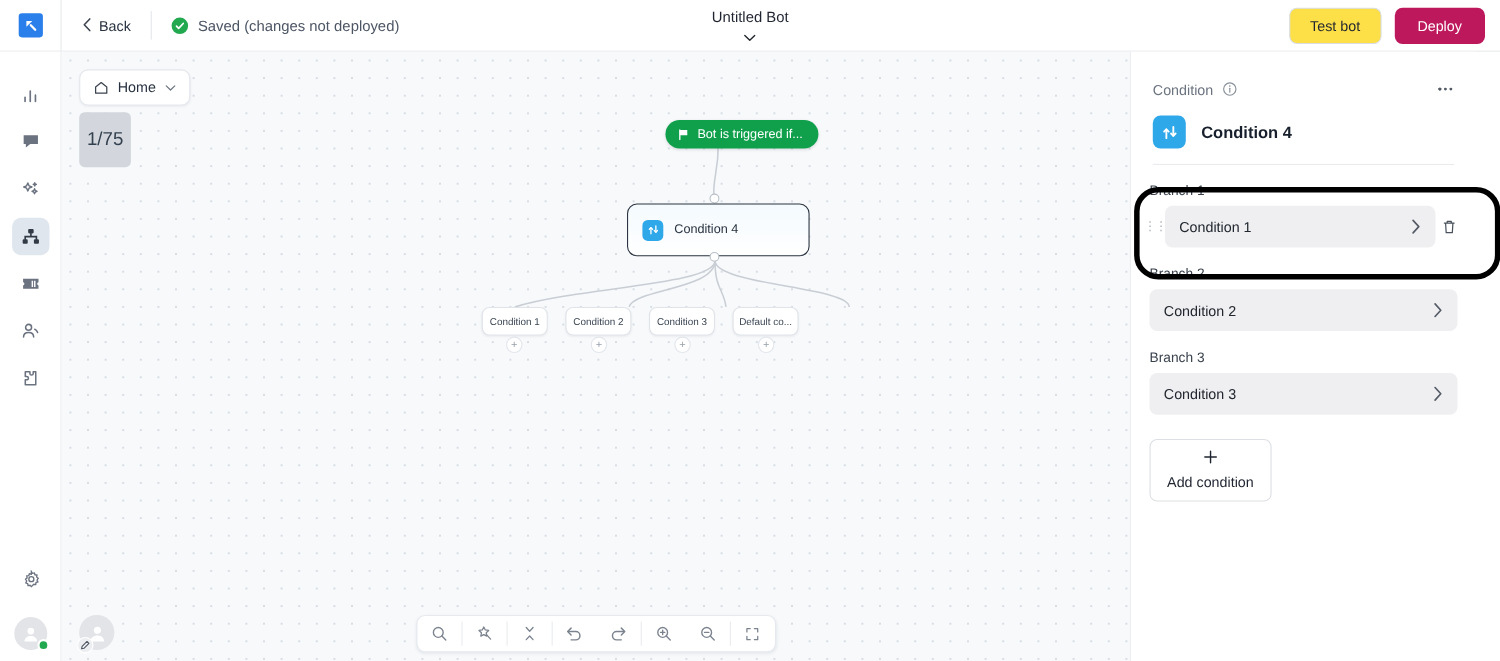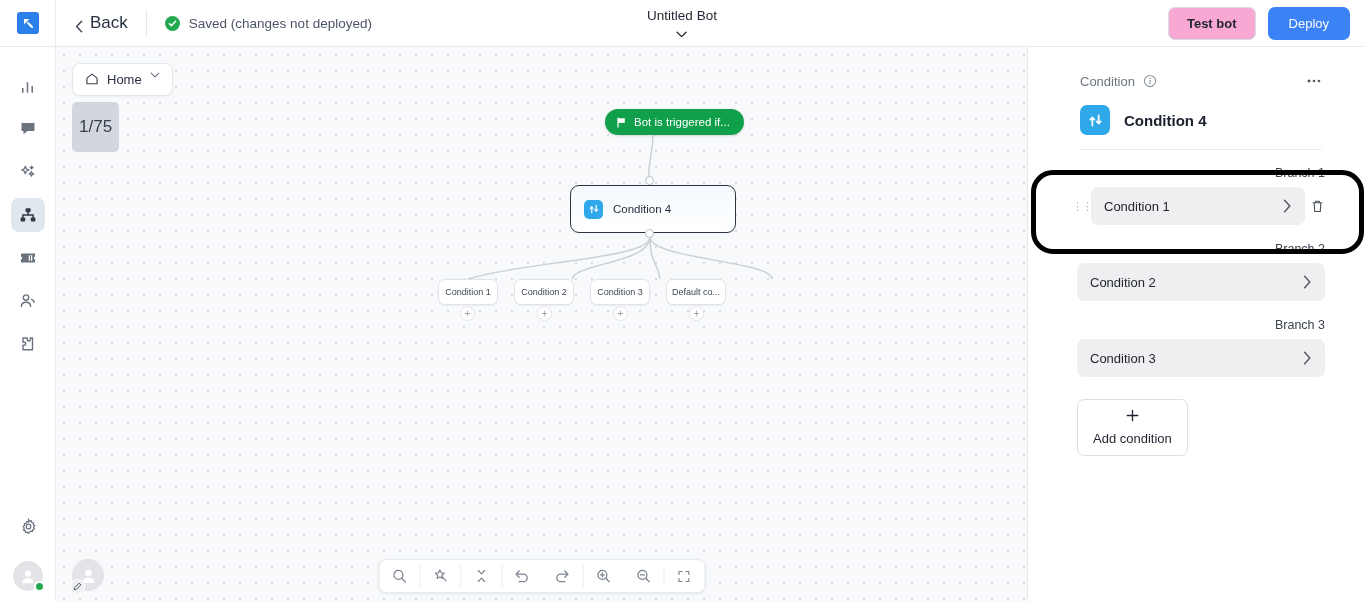--- a/index.html
+++ b/index.html
@@ -20,49 +20,48 @@
   }
   .logo-cell {
     width: 56px; height: 47px; display: flex; align-items: center; justify-content: center;
     border-right: 1px solid #e8eaed;
   }
   .logo-sq {
     width: 22px; height: 22px; background: #2b7fea; border-radius: 3px;
     display: flex; align-items: center; justify-content: center;
   }
   .back-btn {
-    display: flex; align-items: flex-end; gap: 7px;
-    margin-left: 19px; font-size: 17px; color: #27313f; cursor: pointer;
+    display: flex; align-items: flex-start; gap: 7px;
+    margin-left: 19px; font-size: 13px; color: #27313f; cursor: pointer;
   }
   .vsep { width: 1px; height: 26px; background: #e4e6ea; margin-left: 18px; }
   .saved-wrap {
     display: flex; align-items: center; gap: 9px; margin-left: 18px;
     font-size: 13.5px; color: #4c5564; text-align: right;
   }
   .check-badge {
     width: 15px; height: 15px; border-radius: 50%; background: #22a84f;
     display: flex; align-items: center; justify-content: center; flex: 0 0 auto;
   }
   .bot-title {
     position: absolute; left: 50%; transform: translateX(-50%);
     display: flex; align-items: center; gap: 8px;
     font-size: 13.5px; color: #1f2430; cursor: pointer; flex-direction: column;
   }
   .top-right {
     position: absolute; right: 14px; top: 0; height: 47px;
     display: flex; align-items: center; gap: 12px;
   }
   .btn-test {
-    border: 1px solid #d9dde3; background: #f9a8d4; color: #1f2430;
+    border: 1px solid #d9dde3; background: #fde047; color: #1f2430;
     font-size: 13px; border-radius: 7px; padding: 8px 18px; cursor: pointer;
     font-family: inherit;
-    font-weight: bold;
   }
   .btn-deploy {
-    border: none; background: #3b82f6; color: #fff;
+    border: none; background: #be185d; color: #fff;
     font-size: 13px; border-radius: 7px; padding: 9px 21px; cursor: pointer;
     font-family: inherit;
   }
 
   
   .rail {
     position: absolute; left: 0; top: 47px; width: 56px; height: 554px;
     background: #fff; border-right: 1px solid #e8eaed;
   }
   .rail-item {
@@ -86,21 +85,21 @@
   
   .canvas {
     position: absolute; left: 56px; top: 47px; width: 971px; height: 554px;
     background-color: #f7f9fb;
     background-image: radial-gradient(#d7dde4 1px, transparent 1.1px);
     background-size: 16px 16px;
     overflow: hidden;
   }
   .home-chip {
     position: absolute; left: 16px; top: 16px;
-    display: flex; gap: 8px;
+    display: flex; align-items: center; gap: 8px;
     background: #fff; border: 1px solid #e4e7ec; border-radius: 8px;
     padding: 8px 12px; font-size: 13px; color: #27313f;
     box-shadow: 0 1px 2px rgba(16,24,40,.05); cursor: pointer;
   }
   .page-chip {
     position: absolute; left: 16px; top: 55px;
     background: #d3d7dd; color: #33404f; border-radius: 5px;
     font-size: 17px; padding: 15px 7px;
   }
   .node-trigger {
@@ -157,41 +156,41 @@
   }
   .tb-btn {
     width: 40px; height: 32px; display: flex; align-items: center; justify-content: center;
     color: #7b838f; cursor: pointer;
   }
   .tb-div { width: 1px; height: 22px; background: #e9ebef; }
 
   
   .panel {
     position: absolute; left: 1027px; top: 47px; width: 315px; height: 554px;
-    background: #fff; border-left: 1px solid #e8eaed; padding-left: 32px;
+    background: #fff; border-left: 1px solid #e8eaed;
   }
   .panel-head { padding: 26px 20px 0 20px; }
   .panel-head-row {
     display: flex; align-items: center; justify-content: space-between;
   }
   .panel-kind {
     display: flex; align-items: center; gap: 8px;
     font-size: 13px; color: #6c7480;
   }
   .panel-title-row {
     display: flex; align-items: center; gap: 14px; margin-top: 16px;
     padding-bottom: 14px; border-bottom: 1px solid #e9ebef;
   }
   .panel-ic {
     width: 30px; height: 30px; border-radius: 7px; background: #2fa8ea;
     display:flex; align-items:center; justify-content:center; flex:0 0 auto;
   }
   .panel-title { font-size: 15px; font-weight: bold; color: #17202c; }
 
-  .branch-list { padding: 16px 17px 0 17px; text-align: right; }
+  .branch-list { padding: 16px 17px 0 17px; }
   .branch-label {
     font-size: 12.5px; color: #3b434f; margin-bottom: 7px;
   }
   .branch-row { display: flex; align-items: center; gap: 4px; margin-bottom: 17px; }
   .drag-handle {
     width: 10px; display: flex; align-items: center; justify-content: center;
     color: #a9aeb6; font-size: 11px; letter-spacing: -1px; cursor: grab;
     flex: 0 0 auto; line-height: 0.75;
   }
   .branch-card {

